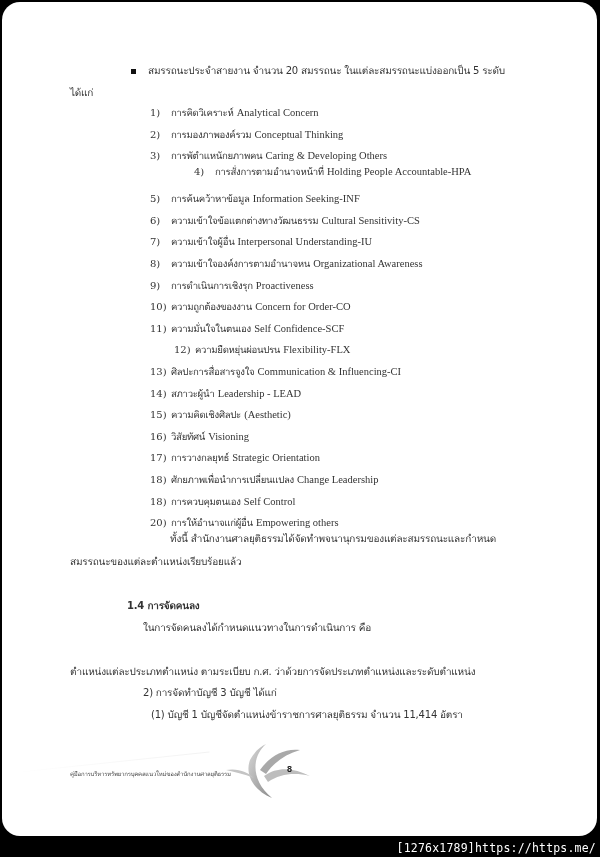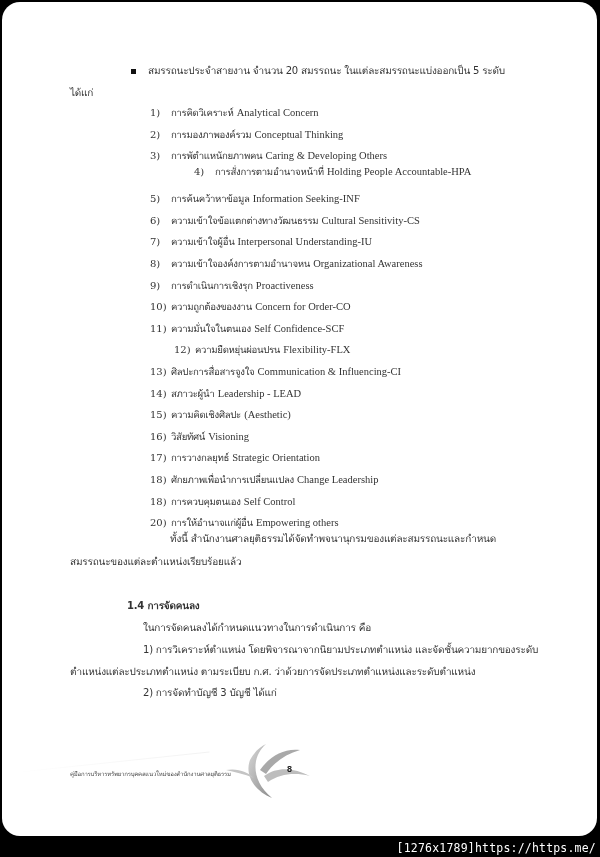--- a/index.html
+++ b/index.html
@@ -69,23 +69,23 @@
     <div class="item" style="top:471px;"><span class="num">18)</span><span class="th">ศักยภาพเพื่อนำการเปลี่ยนแปลง</span> <span class="en"> Change Leadership</span></div>
     <div class="item" style="top:493px;"><span class="num">18)</span><span class="th">การควบคุมตนเอง</span> <span class="en">Self Control</span></div>
     <div class="item" style="top:514px;"><span class="num">20)</span><span class="th">การให้อำนาจแก่ผู้อื่น</span> <span class="en">Empowering others</span></div>
   </div>
 
   <div class="txt thai" style="left:68px; top:553px;">สมรรถนะของแต่ละตำแหน่งเรียบร้อยแล้ว</div>
   <div class="txt thai" style="left:168px; top:530px;">ทั้งนี้ สำนักงานศาลยุติธรรมได้จัดทำพจนานุกรมของแต่ละสมรรถนะและกำหนด</div>
 
   <div class="txt thai heading" style="left:125px; top:597px;">1.4 การจัดคนลง</div>
   <div class="txt thai" style="left:141px; top:619px;text-align:right;">ในการจัดคนลงได้กำหนดแนวทางในการดำเนินการ คือ</div>
-  <div class="txt thai" style="left:141px; top:641px;">1) การวิเคราะห์ตำแหน่ง โดยพิจารณาจากนิยามประเภทตำแหน่ง และจัดชั้นความยากของระดับ</div>
   <div class="txt thai" style="left:68px; top:663px;">ตำแหน่งแต่ละประเภทตำแหน่ง ตามระเบียบ ก.ศ. ว่าด้วยการจัดประเภทตำแหน่งและระดับตำแหน่ง</div>
   <div class="txt thai" style="left:141px; top:684px;">2) การจัดทำบัญชี 3 บัญชี ได้แก่</div>
+  <div class="txt thai" style="left:149px; top:706px;">(1) บัญชี 1 บัญชีจัดตำแหน่งข้าราชการศาลยุติธรรม จำนวน 11,414 อัตรา</div>
 
   <div class="faint-line"></div>
 
   <div class="logo">
     <svg width="100" height="62" viewBox="0 0 100 62">
       <defs>
         <linearGradient id="g1" x1="0" y1="0" x2="1" y2="1">
           <stop offset="0" stop-color="#d8d8d8"></stop>
           <stop offset="1" stop-color="#8a8a8a"></stop>
         </linearGradient>

